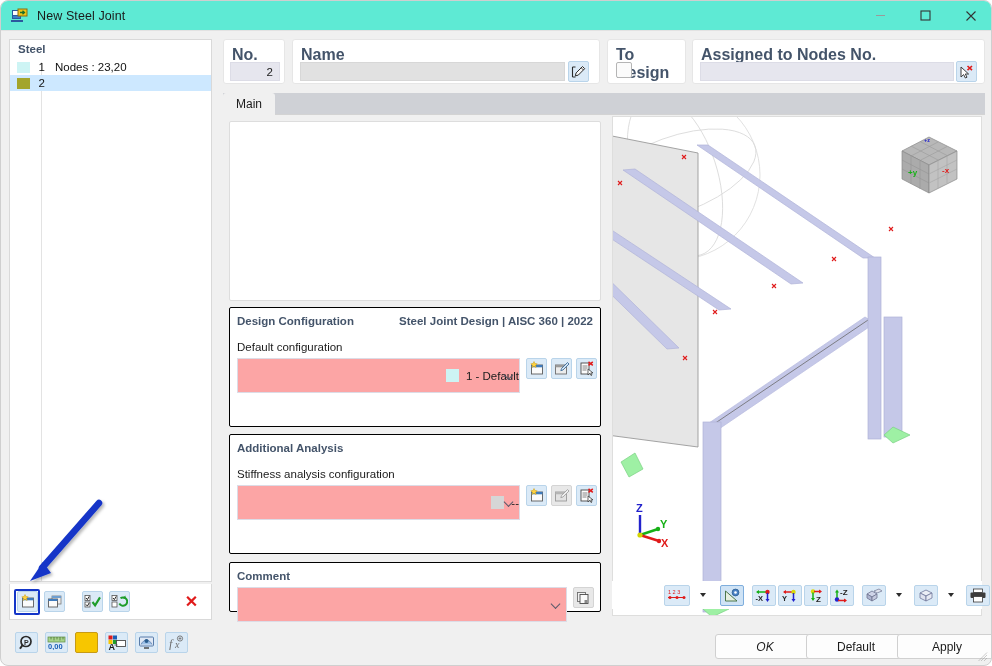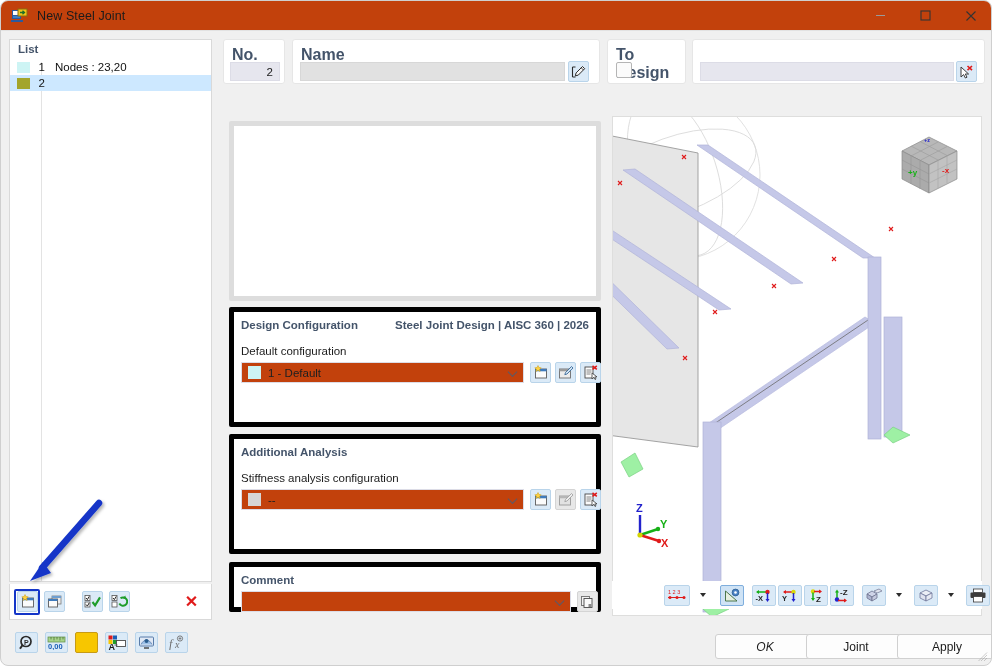--- a/index.html
+++ b/index.html
@@ -17,21 +17,21 @@
     background: #f0f0f0;
     border: 1px solid #cfcfcf;
     border-radius: 8px;
     overflow: hidden;
   }
 
   
   .titlebar {
     position: absolute; left: 0; top: 0;
     width: 992px; height: 30px;
-    background: #c2410c;
+    background: #5eead4;
     border-bottom: 1px solid #e2e2e2;
     display: flex; align-items: center;
   }
   .title-icon {
     width: 18px; height: 16px; margin-left: 10px; margin-right: 8px;
     position: relative; flex: none;
   }
   .title-text {
     font-size: 12.5px; color: #1b1b1b; letter-spacing: .1px;
   }
@@ -124,29 +124,29 @@
     height: 22px; padding: 0 13px;
     background: #f0f0f0;
     display: flex; align-items: center;
     font-size: 12px; color: #1b1b1b;
     border-top-left-radius: 3px; border-top-right-radius: 3px;
   }
 
   .panel {
     position: absolute;
     background: #ffffff;
-    border: 5px solid #000000;
+    border: 1px solid #000000;
     border-radius: 2px;
   }
 
   
   .combo {
-    background: #c2410c; border: 1px solid #dcdce6;
-    height: 21px; display: flex; align-items: center;
-    font-size: 11.5px; color: #202020; position: relative;
+    background: #fca5a5; border: 1px solid #dcdce6;
+    height: 35px; display: flex; align-items: center;
+    font-size: 11.5px; color: #202020; position: relative; justify-content: flex-end;
   }
   .combo .csw { width: 13px; height: 13px; margin: 0 7px 0 6px; flex: none; }
   .chev {
     position: absolute; right: 7px; top: 50%;
     width: 7px; height: 7px;
     border-right: 1.4px solid #5a5a6a;
     border-bottom: 1.4px solid #5a5a6a;
     transform: translateY(-65%) rotate(45deg);
   }
   .field-cap { font-size: 11.5px; color: #1b1b1b; }
@@ -241,21 +241,21 @@
       </div>
       <div class="win-btn">
         <svg width="12" height="12" viewBox="0 0 12 12">
             <path d="M1.5 1.5 L10.5 10.5 M10.5 1.5 L1.5 10.5" stroke="#333" stroke-width="1.1"></path>
           </svg>
       </div>
     </div>
   </div>
 
   <div id="left-panel">
-    <div class="list-head">List</div>
+    <div class="list-head">Steel</div>
     <div class="vline"></div>
 
     <div class="list-row" style="position:relative;z-index:2;">
       <div class="sw" style="background:#cdf4f4;"></div>
       <div class="rownum">1</div>
       <div style="padding-left:5px;">Nodes : 23,20</div>
     </div>
 
     <div class="list-row sel" style="position:relative;z-index:2;">
       <div class="sw" style="background:#a3a52c;"></div>
@@ -332,35 +332,39 @@
     <div class="tbtn" style="position:absolute; left:275px; top:21px;">
       <svg width="15" height="14" viewBox="0 0 15 14">
         <path d="M1.5 2 h3 M1.5 2 v10 M1.5 12 h3" stroke="#2a2a2a" stroke-width="1.1" fill="none"></path>
         <path d="M11.5 1.5 l2.2 2.2 l-6.4 6.4 l-3 .8 l.8-3 z" fill="#f7f7f7" stroke="#2a2a2a" stroke-width="1"></path>
         <path d="M10.3 2.8 l2.2 2.2" stroke="#2a2a2a" stroke-width=".9"></path>
       </svg>
     </div>
   </div>
 
   <div class="card" style="left:691px; top:38px; width:293px; height:45px;">
+    <div class="card-label">Assigned to Nodes No.</div>
     <div class="inp" style="position:absolute; left:7px; top:22px; width:254px;"></div>
     <div class="tbtn" style="position:absolute; left:263px; top:21px;">
       <svg width="15" height="14" viewBox="0 0 15 14">
         <path d="M2 2 L2 12 L4.6 9.6 L6.4 13 L8 12.2 L6.3 9 L9.6 9 Z" fill="#ffffff" stroke="#3c3c3c" stroke-width="1"></path>
         <path d="M8.5 1 L13 5.2 M13 1 L8.5 5.2" stroke="#e01b1b" stroke-width="1.6"></path>
       </svg>
     </div>
   </div>
 
+  <div class="tabstrip">
+    <div class="tab">Main</div>
+  </div>
 
   <div class="panel" style="left:228px; top:120px; width:372px; height:180px; background:#ffffff; border-color:#ddd;"></div>
 
   <div class="panel" style="left:228px; top:306px; width:372px; height:120px;">
     <div class="group-label" style="position:absolute; left:7px; top:7px;">Design Configuration</div>
-    <div class="group-label" style="position:absolute; right:7px; top:7px;">Steel Joint Design | AISC 360 | 2026</div>
+    <div class="group-label" style="position:absolute; right:7px; top:7px;">Steel Joint Design | AISC 360 | 2022</div>
     <div class="field-cap" style="position:absolute; left:7px; top:33px;">Default configuration</div>
     <div class="combo" style="position:absolute; left:7px; top:50px; width:283px;">
       <div class="csw" style="background:#cdf4f4;"></div>
       <span>1 - Default</span>
       <span class="chev"></span>
     </div>
     <div class="tbtn" style="position:absolute; left:296px; top:50px;">
       <svg width="16" height="15" viewBox="0 0 16 15">
         <rect x="2.5" y="4" width="11" height="9" fill="#fbfbfb" stroke="#5c5c5c" stroke-width=".9"></rect>
         <rect x="2.5" y="4" width="11" height="2.3" fill="#3e7bbd"></rect>
@@ -655,20 +659,20 @@
       <svg width="17" height="15" viewBox="0 0 17 15">
         <text x="1" y="13" font-size="12" font-style="italic" fill="#6e6e6e" font-family="Liberation Serif, serif">f</text>
         <text x="7" y="13" font-size="10" font-style="italic" fill="#6e6e6e" font-family="Liberation Serif, serif">x</text>
         <circle cx="12" cy="3.5" r="2.6" fill="none" stroke="#6e6e6e" stroke-width=".9"></circle>
         <path d="M10.6,3.5 h2.8 M12,2.1 v2.8" stroke="#6e6e6e" stroke-width=".8"></path>
       </svg>
     </div>
   </div>
 
   <div class="dlg-btn" style="left:714px;font-style:italic;">OK</div>
-  <div class="dlg-btn" style="left:805px;">Joint</div>
+  <div class="dlg-btn" style="left:805px;">Default</div>
   <div class="dlg-btn" style="left:896px;">Apply</div>
 
   <svg class="resize-grip" viewBox="0 0 10 10">
     <path d="M9,3 L3,9 M9,6 L6,9 M9,0.5 L0.5,9" stroke="#9a9a9a" stroke-width="1"></path>
   </svg>
 
 </div>
 
 </body></html>

